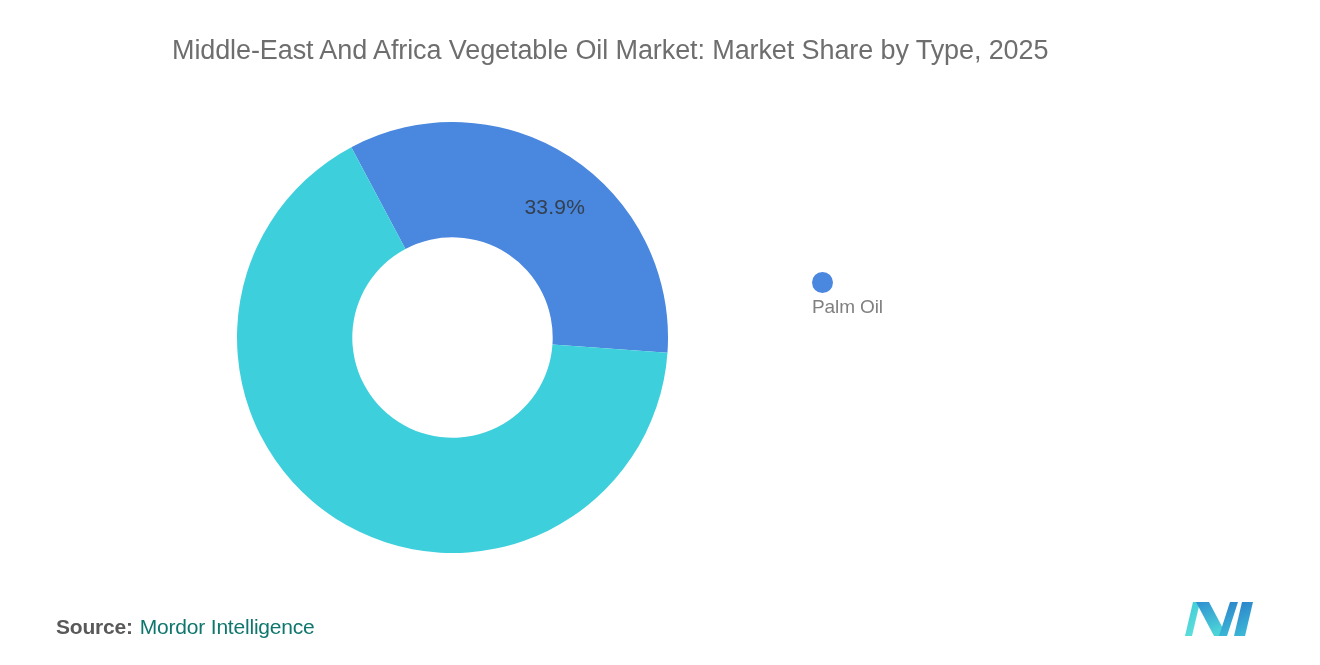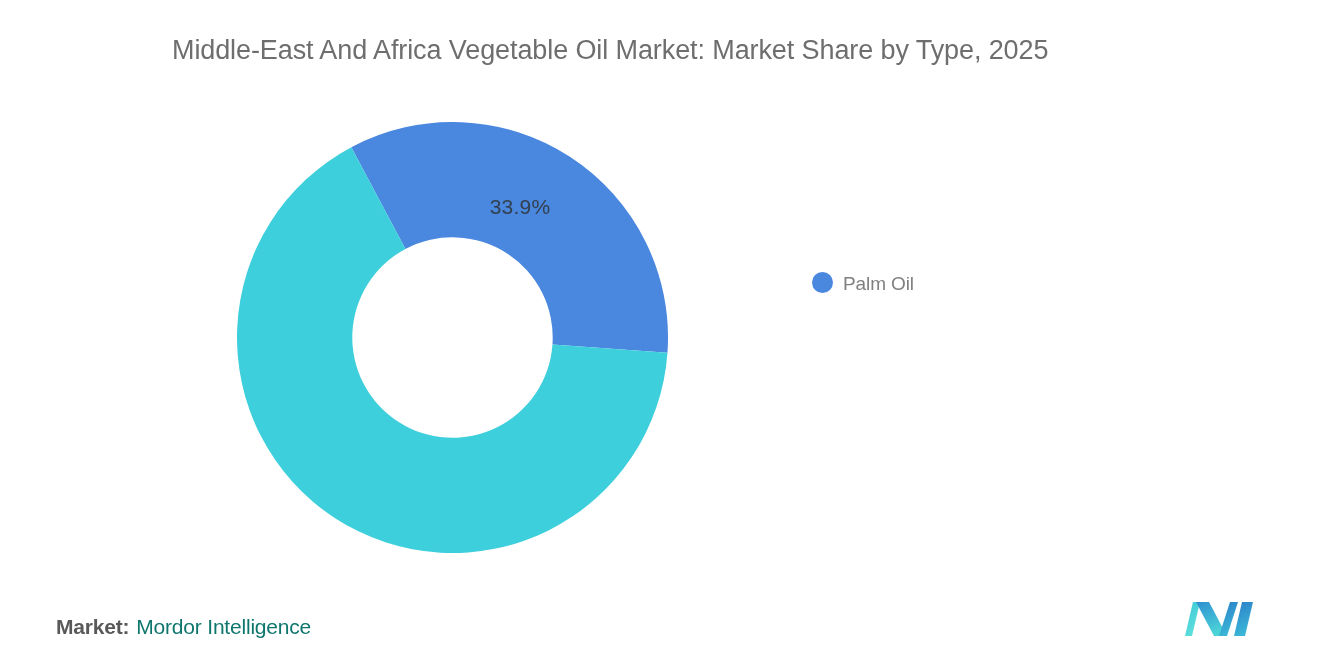--- a/index.html
+++ b/index.html
@@ -50,38 +50,39 @@
     display: block;
     width: 431px;
     height: 431px;
   }
 
   #donut-label {
     position: absolute;
     left: 455px;
     top: 195px;
     width: 130px;
-    text-align: center;
+    text-align: right;
     font-size: 21px;
     color: #33404f;
     letter-spacing: 0.2px;
     pointer-events: none;
   }
 
   
   #legend {
     position: absolute;
     left: 812px;
     top: 270px;
     width: 470px;
   }
   .legend-item {
     display: flex;
     align-items: flex-start;
     margin-bottom: 9px;
+    flex-direction: column;
   }
   .legend-swatch {
     flex: 0 0 auto;
     width: 21px;
     height: 21px;
     border-radius: 50%;
     margin-top: 2px;
     margin-right: 10px;
   }
   .legend-label {
@@ -146,21 +147,21 @@
 
     <div class="legend-item">
       <span class="legend-swatch" style="background: rgb(74, 135, 222);"></span>
       <span class="legend-label">Palm Oil</span>
     </div>
 
 
   </div>
 
   <div id="source-line">
-    <span id="source-label">Market:</span><span id="source-value">Mordor Intelligence</span>
+    <span id="source-label">Source:</span><span id="source-value">Mordor Intelligence</span>
   </div>
 
   <div id="brand-logo">
     <svg viewBox="0 0 74 40">
       <defs>
         <linearGradient id="lgA" x1="0" y1="0" x2="0.4" y2="1">
           <stop offset="0%" stop-color="#2f8fd0"></stop>
           <stop offset="100%" stop-color="#4cd3d8"></stop>
         </linearGradient>
         <linearGradient id="lgB" x1="0" y1="0" x2="0.3" y2="1">

